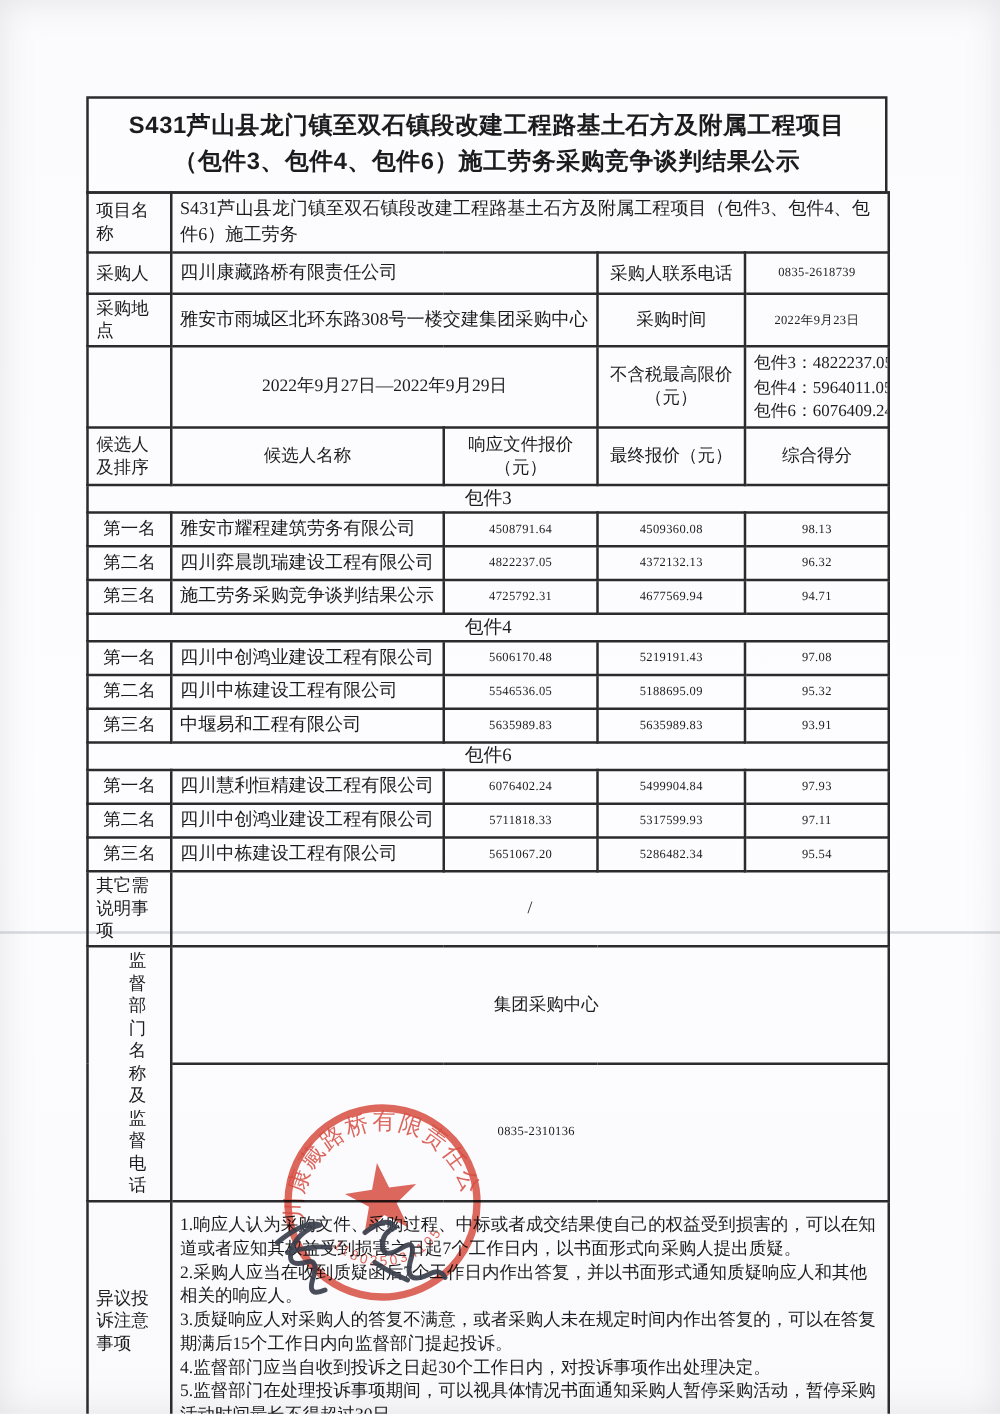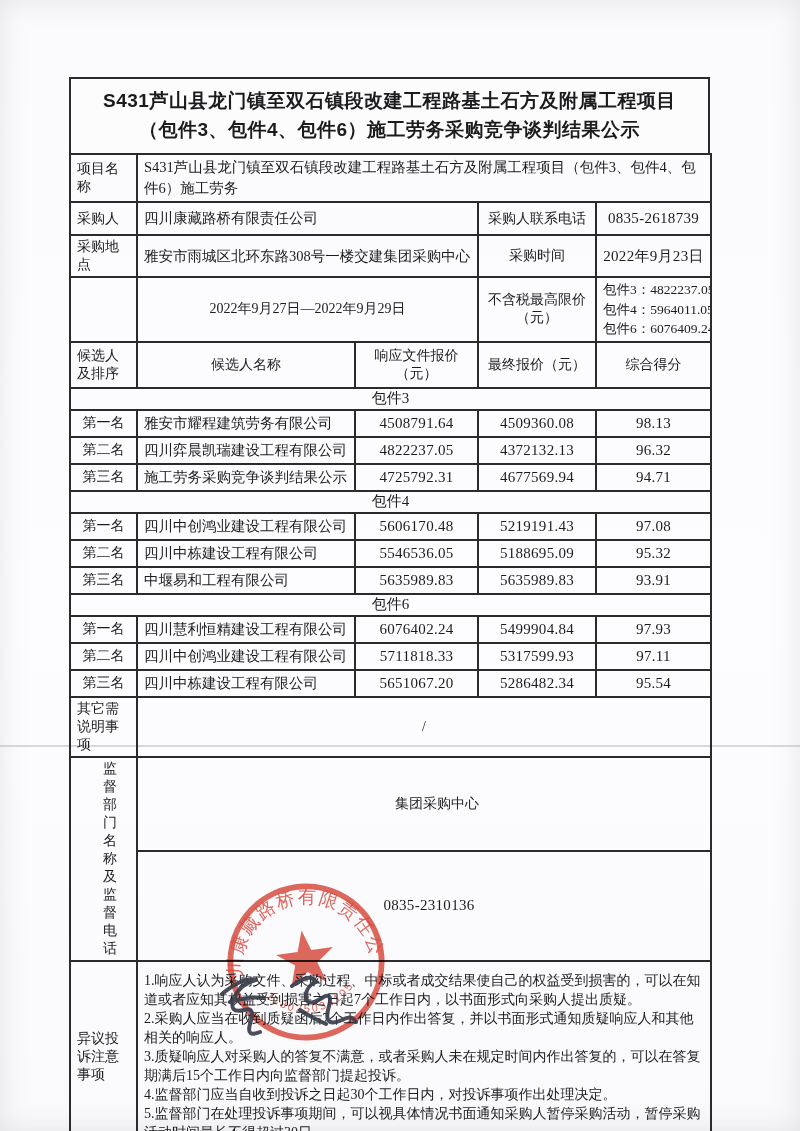--- a/index.html
+++ b/index.html
@@ -42,21 +42,21 @@
     padding:2px 6px;
     vertical-align:middle;
     font-weight:normal;
     overflow:hidden;
   }
   col.c1{width:67px;} col.c2{width:218px;} col.c3{width:123px;} col.c4{width:118px;} col.c5{width:115px;}
 
   .lab{ text-align:left; font-size:14px; padding:2px 4px; }
   .val{ text-align:left; font-size:14.5px; line-height:1.45; }
   .ctr{ text-align:center; }
-  .num{ text-align:center; font-size:15px; letter-spacing:.3px;margin-left:24px; }
+  .num{ text-align:center; font-size:10px; letter-spacing:.3px;margin-left:24px; }
   .prices div{ font-size:13.5px; line-height:1.45; white-space:nowrap; }
 
   tr.r-project  td{ height:45px; }
   tr.r-purchaser td{ height:33px; }
   tr.r-location td{ height:37px; }
   tr.r-schedule td{ height:44px; }
   tr.r-header   td{ height:46px; }
   tr.r-band     td{ height:22px; padding:0 6px; }
   tr.r-data     td{ height:15px; }
   tr.r-other    td{ height:28px; }

